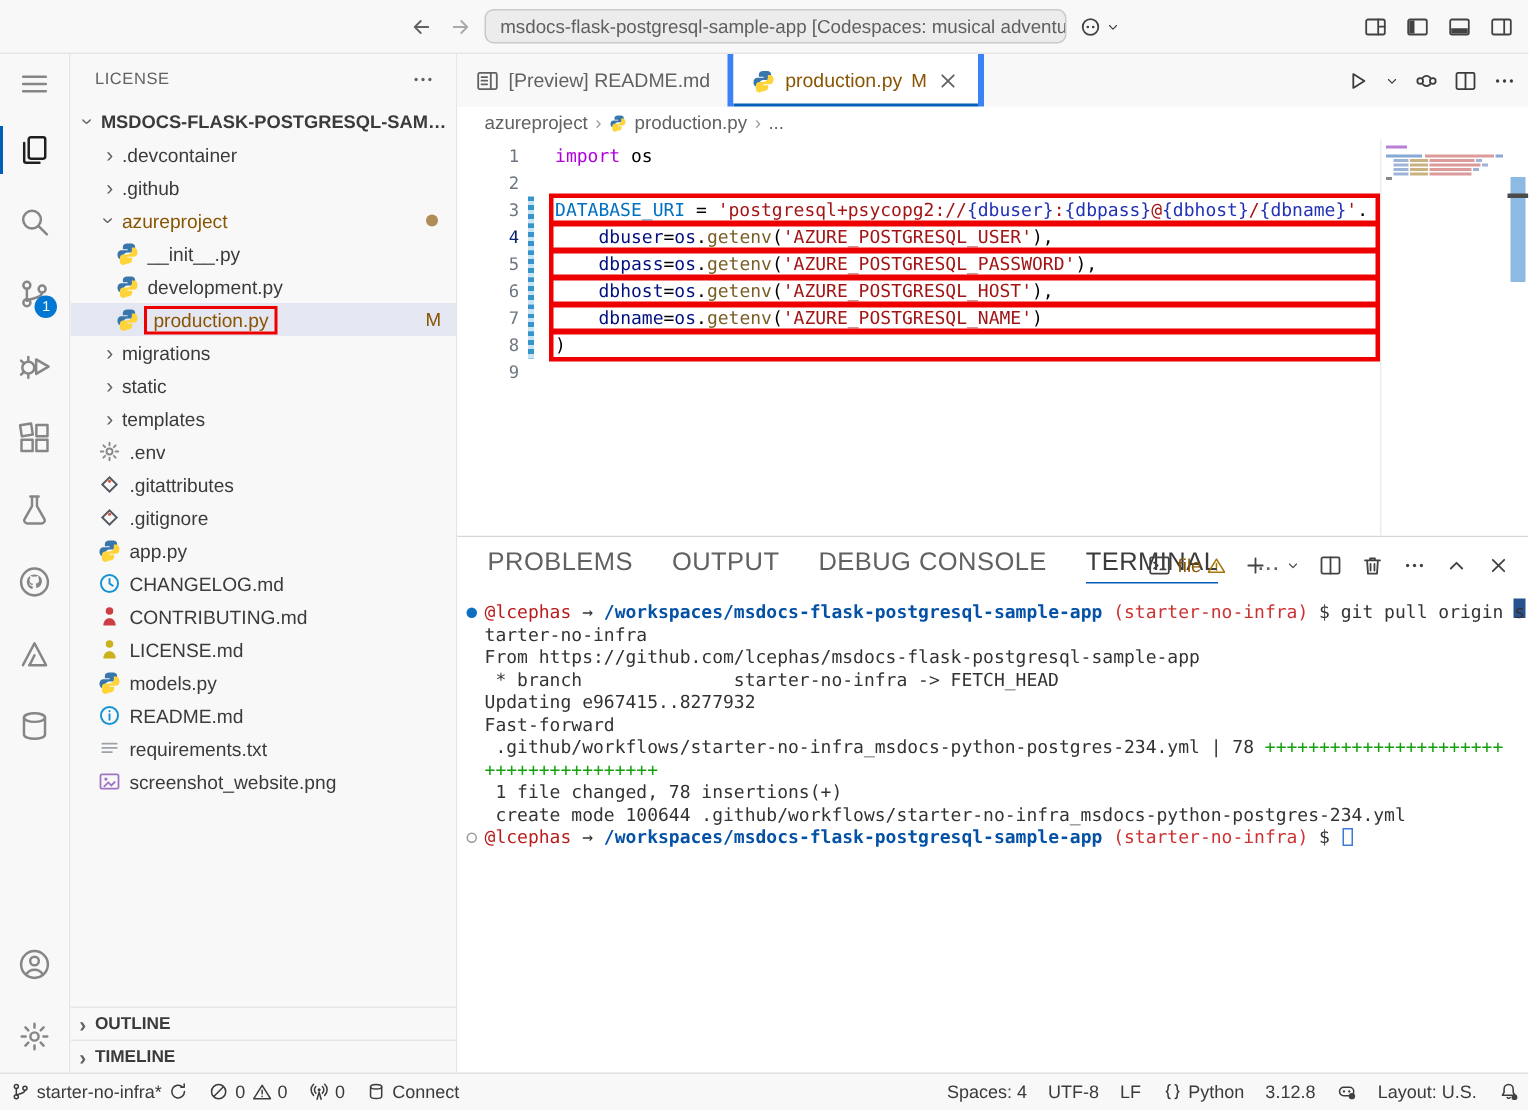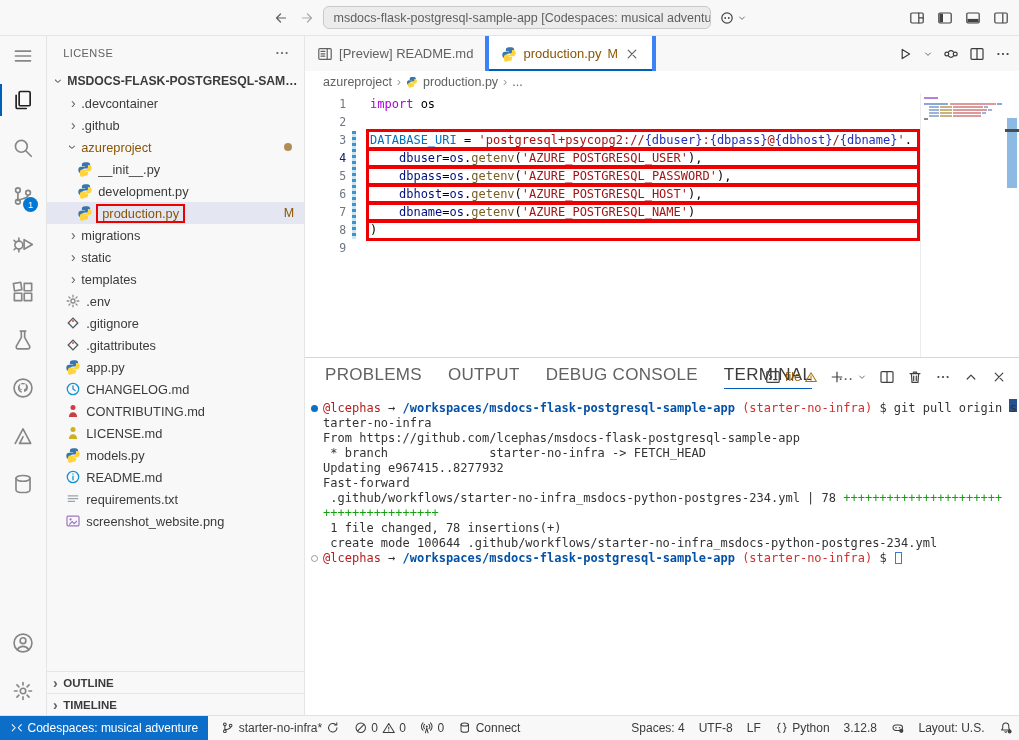--- a/index.html
+++ b/index.html
@@ -373,30 +373,30 @@
             </span>
             <span class="label">.env</span>
           </div>
           <div class="tree-row" style="padding-left:18px">
             <span class="ficon icon">
               <svg viewBox="0 0 16 16">
                 <rect x="4.6" y="4.6" width="6.8" height="6.8" fill="none" stroke="#51585f" stroke-width="1.3" transform="rotate(45 8 8)"></rect>
                 <circle cx="8" cy="5.9" r="1" fill="#dd4c35"></circle>
               </svg>
             </span>
-            <span class="label">.gitignore</span>
+            <span class="label">.gitattributes</span>
           </div>
           <div class="tree-row" style="padding-left:18px">
             <span class="ficon icon">
               <svg viewBox="0 0 16 16">
                 <rect x="4.6" y="4.6" width="6.8" height="6.8" fill="none" stroke="#51585f" stroke-width="1.3" transform="rotate(45 8 8)"></rect>
                 <circle cx="8" cy="5.9" r="1" fill="#dd4c35"></circle>
               </svg>
             </span>
-            <span class="label">.gitattributes</span>
+            <span class="label">.gitignore</span>
           </div>
           <div class="tree-row" style="padding-left:18px">
             <span class="ficon icon">
               <svg viewBox="0 0 16 16">
                 <path fill="#3876ab" d="M7.9 1.3c-1.9 0-3 .9-3 2.3v1.6h3.2v.6H3.9c-1.5 0-2.6 1.2-2.6 3.1s1.1 3.1 2.6 3.1h1.2v-1.9c0-1.5 1.3-2.7 2.8-2.7h2.9c1.3 0 2.3-1 2.3-2.4V3.6c0-1.4-1.1-2.3-2.5-2.3z"></path>
                 <path fill="#ffd43b" d="M8.1 14.7c1.9 0 3-.9 3-2.3v-1.6H7.9v-.6h4.2c1.5 0 2.6-1.2 2.6-3.1s-1.1-3.1-2.6-3.1h-1.2v1.9c0 1.5-1.3 2.7-2.8 2.7H5.2c-1.3 0-2.3 1-2.3 2.4v2.4c0 1.4 1.1 2.3 2.5 2.3z"></path>
               </svg>
             </span>
             <span class="label">app.py</span>
           </div>
@@ -686,28 +686,20 @@
             <div class="t-line"><span class="t-plain"> create mode 100644 .github/workflows/starter-no-infra_msdocs-python-postgres-234.yml</span></div>
             <div class="t-line"><span class="t-dec hollow"></span><span class="t-green">@lcephas</span><span class="t-plain"> → </span><span class="t-blue">/workspaces/msdocs-flask-postgresql-sample-app</span><span class="t-plain"> </span><span class="t-red">(starter-no-infra)</span><span class="t-plain"> $ </span><span class="t-cursor"></span></div>
           </div>
       </div>
 
     </div>
   </div>
 
   <div class="statusbar">
     <div class="sb-side" id="status-left">
-        <div class="sb-item remote">
-          <span class="icon ">
-            <svg viewBox="0 0 16 16" fill="none" stroke="currentColor" stroke-width="1.2" stroke-linecap="round" stroke-linejoin="round">
-              <path d="M2.6 4.2L6.2 8l-3.6 3.8M13.4 4.2L9.8 8l3.6 3.8"></path>
-            </svg>
-          </span>
-          <span>Codespaces: musical adventure</span>
-        </div>
         <div class="sb-item">
           <span class="icon ">
             <svg viewBox="0 0 16 16" fill="none" stroke="currentColor" stroke-width="1.2" stroke-linecap="round" stroke-linejoin="round">
               <circle cx="4.6" cy="3.9" r="1.6"></circle>
               <circle cx="4.6" cy="12.1" r="1.6"></circle>
               <circle cx="11.4" cy="5.4" r="1.6"></circle>
               <path d="M4.6 5.5v5M11.4 7c0 2.6-3.8 2.3-6.8 3.8"></path>
             </svg>
           </span>
           <span>starter-no-infra*</span>

